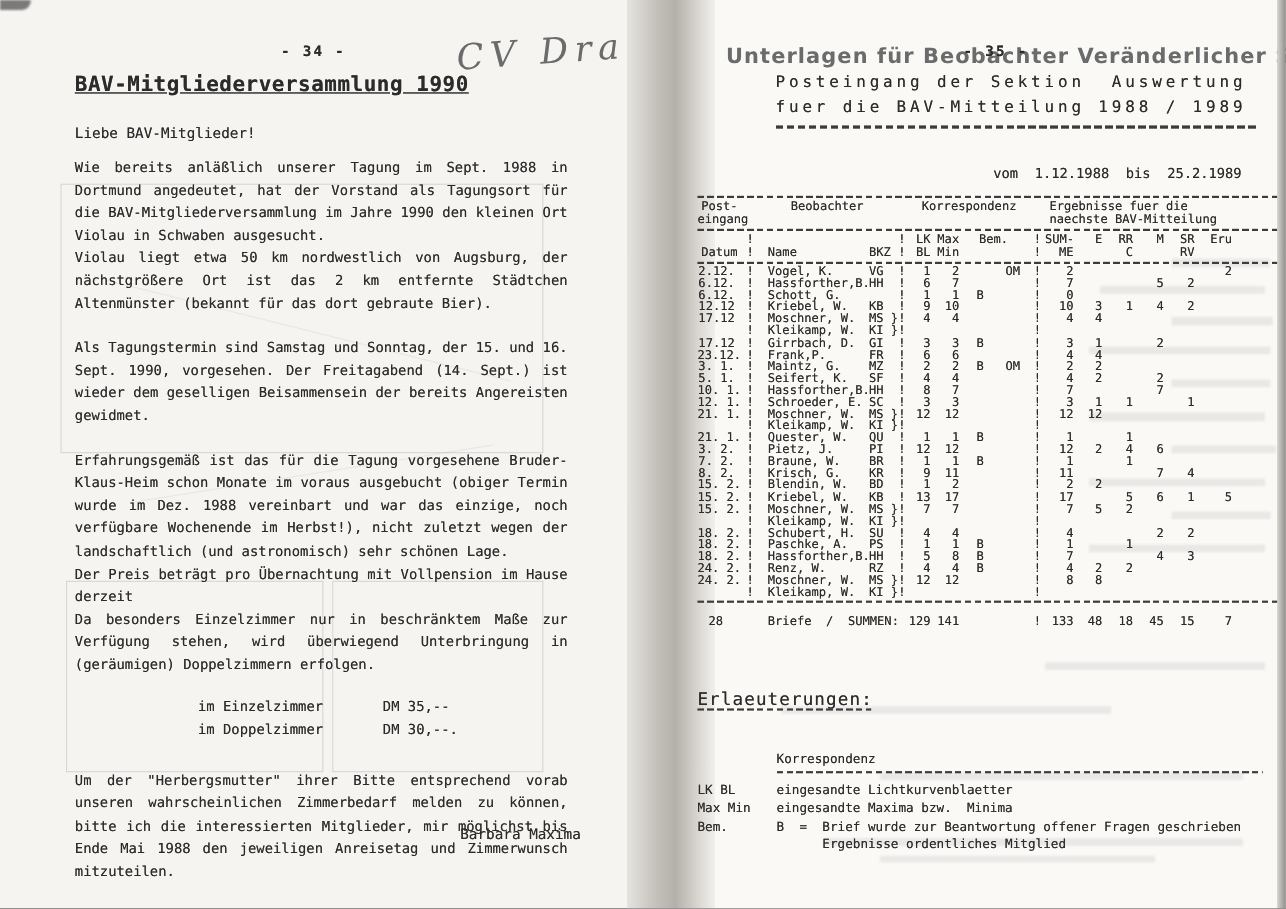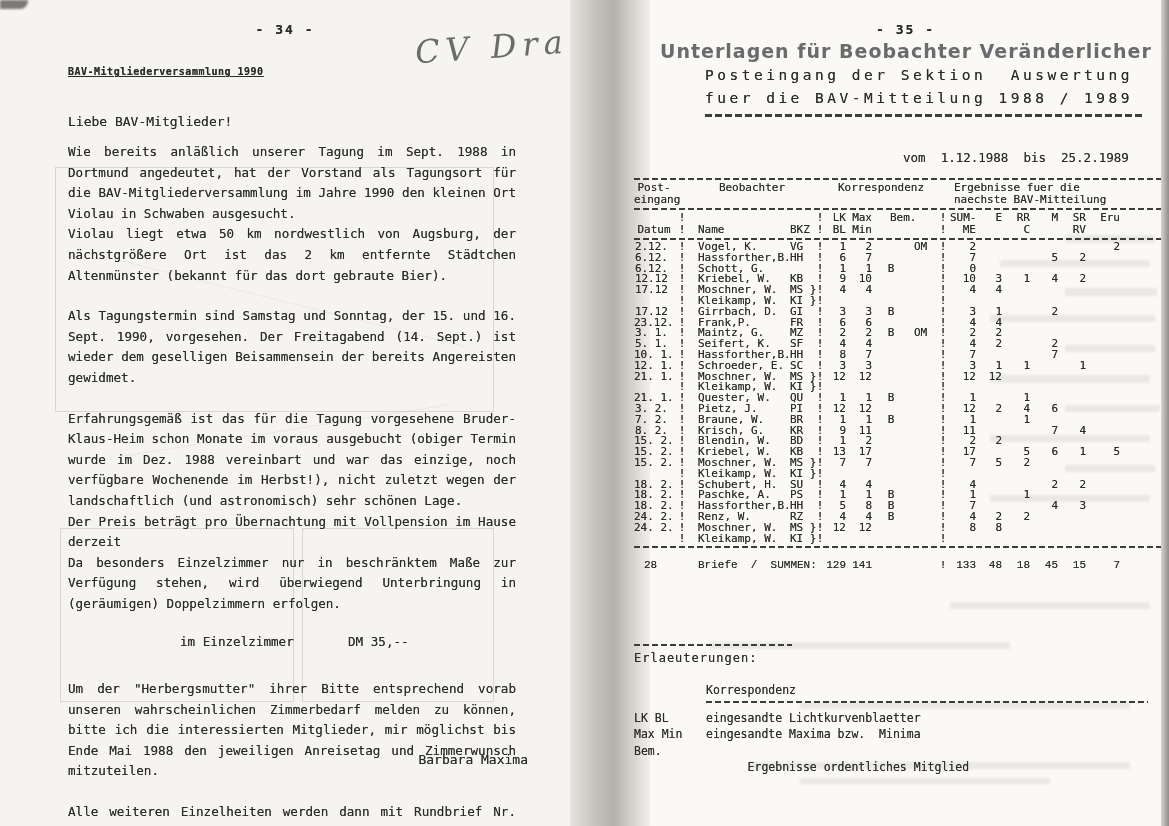--- a/index.html
+++ b/index.html
@@ -11,23 +11,23 @@
   .spine{position:absolute;left:570px;top:0;width:80px;height:826px;
      background:linear-gradient(90deg,#e6e4df 0%,#c2bfb9 35%,#b4b1ab 55%,#d8d5d0 80%,#f2f0ec 100%);}
   .page-right{position:absolute;left:650px;top:0;width:511px;height:826px;background:#faf9f6;}
   .edge-right{position:absolute;right:0;top:0;width:8px;height:826px;
      background:linear-gradient(90deg,#d8d5d0,#8f8d89);}
   .corner-mark{position:absolute;left:0;top:0;width:28px;height:9px;background:#3a3a3a;
      opacity:.65;filter:blur(1px);border-bottom-right-radius:8px;}
   .txt{ text-shadow:0 0 .4px rgba(20,20,20,.6); }
 
   
-  .pagenum{position:absolute;top:22px;left:0;width:100%;text-align:center;
+  .pagenum{position:absolute;top:40px;left:0;width:100%;text-align:center;
      font-size:13px;letter-spacing:2px;font-weight:bold;}
-  .l-title{position:absolute;top:66px;left:68px;font-size:10px;font-weight:bold;
+  .l-title{position:absolute;top:66px;left:68px;font-size:19px;font-weight:bold;
      text-decoration:underline;letter-spacing:.5px;}
   .l-salut{position:absolute;top:114px;left:68px;font-size:13px;}
   .l-body{position:absolute;top:142px;left:68px;width:448px;font-size:12.6px;
      line-height:20.6px;text-align:justify;}
   .l-body p{margin:0;}
   .l-body p.gap{margin-top:20px;}
   .prices{margin:18px 0 26px 112px;}
   .price-row{display:flex;}
   .price-label{display:inline-block;width:168px;}
   .l-sign{position:absolute;top:752px;left:68px;width:460px;text-align:right;font-size:13px;}
@@ -65,23 +65,23 @@
   .c-max{text-align:right;padding-right:8px!important;}
   .c-bemb{text-align:center;}
   .c-bemom{text-align:left;padding-left:12px!important;}
   .c-sum{text-align:right;padding-right:4px!important;}
   .c-e{text-align:right;padding-right:8px!important;}
   .c-n{text-align:right;padding-right:6px!important;}
   .h-left{text-align:center;}
   .h-korr{text-align:center;}
   .h-erg{text-align:left;padding-left:4px!important;}
   tr.rule td{padding:2px 0!important;}
-  tfoot td{padding-top:10px!important;font-family:Liberation Mono, monospace;}
-
-  .erl{position:absolute;top:626px;left:-16px;font-size:12px;letter-spacing:1px;margin-top:25px;}
+  tfoot td{padding-top:10px!important;}
+
+  .erl{position:absolute;top:626px;left:-16px;font-size:16px;letter-spacing:1px;}
   .erl-rule{position:absolute;top:644px;left:-16px;width:158px;}
   .legend{position:absolute;top:682px;left:-16px;width:545px;font-size:11.5px;line-height:16.5px;}
   .legend-head{margin-left:72px;}
   .legend-head-rule{margin-left:72px;width:442px;margin-top:2px;margin-bottom:7px;}
   .legend-row{display:flex;}
   .legend-term{width:72px;white-space:pre;flex:none;}
   .legend-text{white-space:pre;}
 
   .smudge{position:absolute;background:rgba(125,125,132,.13);filter:blur(1px);}
 </style>
@@ -106,20 +106,24 @@
         <p class="">Wie bereits anläßlich unserer Tagung im Sept. 1988 in Dortmund angedeutet, hat der Vorstand als Tagungsort für die BAV-Mitgliederversammlung im Jahre 1990 den kleinen Ort Violau in Schwaben ausgesucht.</p>
         <p class="">Violau liegt etwa 50 km nordwestlich von Augsburg, der nächstgrößere Ort ist das 2 km entfernte Städtchen Altenmünster (bekannt für das dort gebraute Bier).</p>
         <p class="gap">Als Tagungstermin sind Samstag und Sonntag, der 15. und 16. Sept. 1990, vorgesehen. Der Freitagabend (14. Sept.) ist wieder dem geselligen Beisammensein der bereits Angereisten gewidmet.</p>
         <p class="gap">Erfahrungsgemäß ist das für die Tagung vorgesehene Bruder-Klaus-Heim schon Monate im voraus ausgebucht (obiger Termin wurde im Dez. 1988 vereinbart und war das einzige, noch verfügbare Wochenende im Herbst!), nicht zuletzt wegen der landschaftlich (und astronomisch) sehr schönen Lage.</p>
         <p class="">Der Preis beträgt pro Übernachtung mit Vollpension im Hause derzeit</p>
         <p class="">Da besonders Einzelzimmer nur in beschränktem Maße zur Verfügung stehen, wird überwiegend Unterbringung in (geräumigen) Doppelzimmern erfolgen.</p>
         <div class="prices">
           <div class="price-row">
             <span class="price-label">im Einzelzimmer</span>
             <span>DM 35,--</span>
+          </div>
+          <div class="price-row">
+            <span class="price-label">im Doppelzimmer</span>
+            <span>DM 30,--.</span>
           </div>
         </div>
         <p class="gap">Um der "Herbergsmutter" ihrer Bitte entsprechend vorab unseren wahrscheinlichen Zimmerbedarf melden zu können, bitte ich die interessierten Mitglieder, mir möglichst bis Ende Mai 1988 den jeweiligen Anreisetag und Zimmerwunsch mitzuteilen.</p>
         <p class="gap">Alle weiteren Einzelheiten werden dann mit Rundbrief Nr. 1/1990 bekanntgegeben.</p>
       </div>
     <div class="l-sign">Barbara Maxima</div>
   </div>
 
   <div class="spine"></div>
 
@@ -794,20 +798,21 @@
           <div class="legend-row">
             <div class="legend-term">LK BL</div>
             <div class="legend-text">eingesandte Lichtkurvenblaetter</div>
           </div>
           <div class="legend-row">
             <div class="legend-term">Max Min</div>
             <div class="legend-text">eingesandte Maxima bzw.  Minima</div>
           </div>
           <div class="legend-row">
             <div class="legend-term">Bem.</div>
+            <div class="legend-text">B  =  Brief wurde zur Beantwortung offener Fragen geschrieben</div>
           </div>
           <div class="legend-row">
             <div class="legend-term"></div>
           </div>
           <div class="legend-row">
             <div class="legend-term"></div>
             <div class="legend-text">      Ergebnisse ordentliches Mitglied</div>
           </div>
         </div>
     </div>

